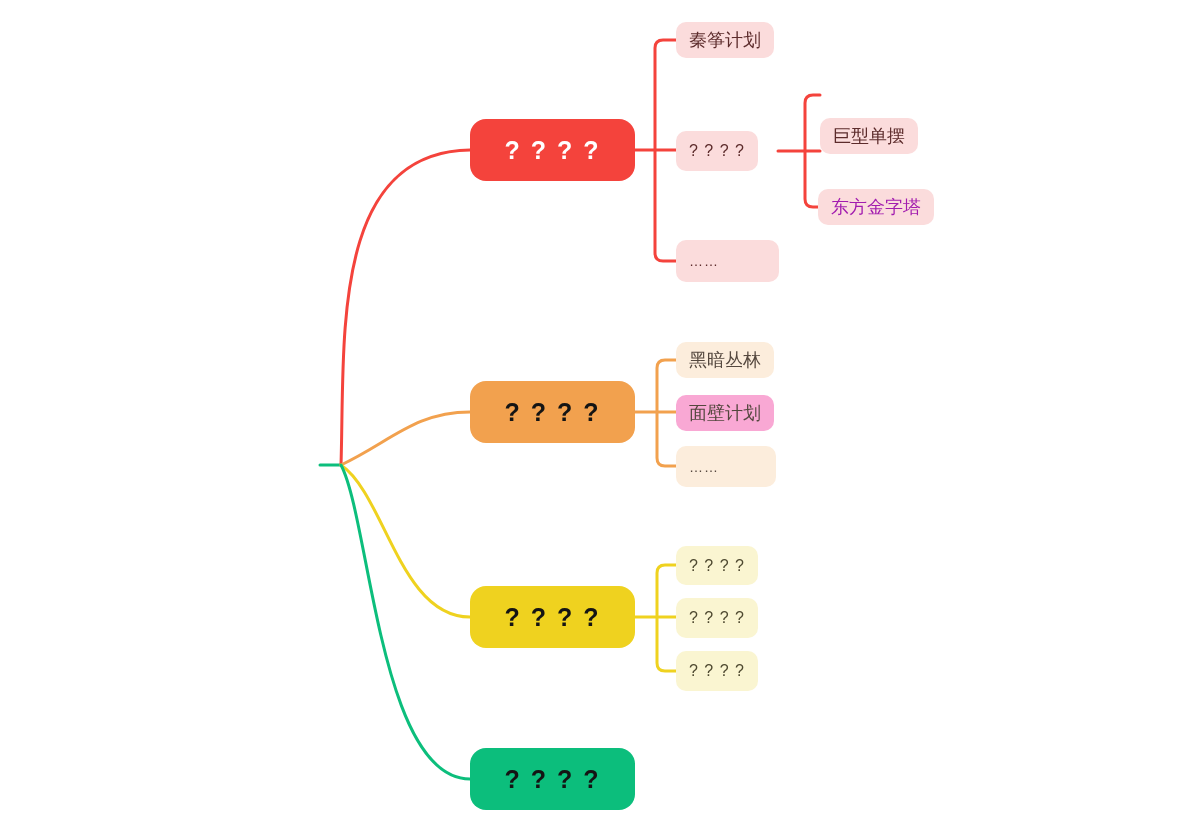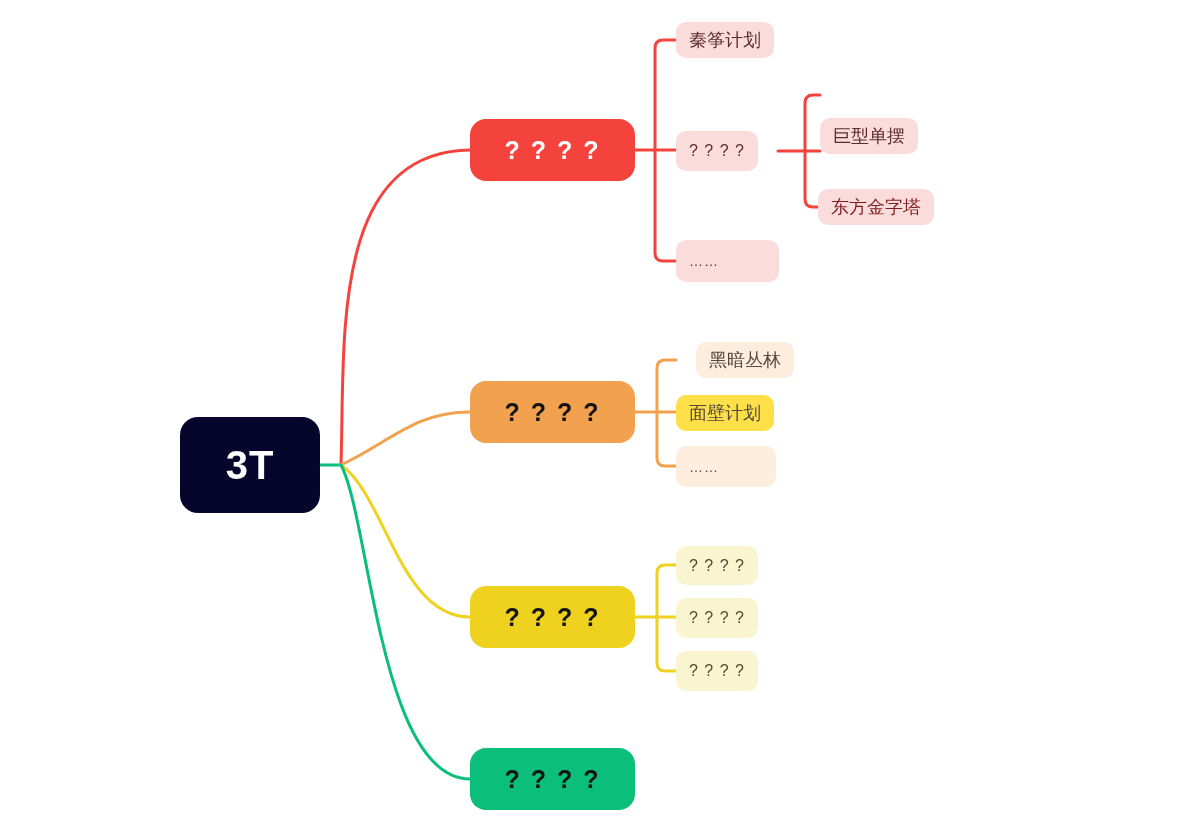--- a/index.html
+++ b/index.html
@@ -79,40 +79,39 @@
     <path d="M341 465 C345 340 330 152 470 150" stroke="#F4433C"></path>
     <path d="M341 465 C390 442 415 412 470 412" stroke="#F2A14E"></path>
     <path d="M341 465 C385 495 400 617 470 617" stroke="#EFD21F"></path>
     <path d="M341 465 C370 520 380 779 470 779" stroke="#0CBE7C"></path>
     <path d="M635 150 H655 M655 150 V48 Q655 40 663 40 H676 M655 150 H676 M655 150 V253 Q655 261 663 261 H676" stroke="#F4433C"></path>
     <path d="M778 151 H805 M805 151 V103 Q805 95 813 95 H820 M805 151 H820 M805 151 V199 Q805 207 813 207 H818" stroke="#F4433C"></path>
     <path d="M634 412 H657 M657 412 V368 Q657 360 665 360 H676 M657 412 H676 M657 412 V458 Q657 466 665 466 H676" stroke="#F2A14E"></path>
     <path d="M635 617 H657 M657 617 V573 Q657 565 665 565 H676 M657 617 H676 M657 617 V663 Q657 671 665 671 H676" stroke="#EFD21F"></path>
   </svg>
 
-  <div class="node root-node" style="background-color: rgb(6, 5, 43); color: rgb(255, 255, 255);">3T</div>
 
   <div class="node main-node main-red" style="background-color: rgb(244, 67, 60); color: rgb(255, 255, 255);">? ? ? ?</div>
 
   <div class="node child-node c-qin" style="background-color: rgb(251, 220, 220); color: rgb(92, 43, 43);">秦筝计划</div>
 
   <div class="node child-node q-child c-pinkq" style="background-color: rgb(251, 220, 220); color: rgb(92, 43, 43);">? ? ? ?</div>
 
   <div class="node child-node ellipsis-child c-rell" style="background-color: rgb(251, 220, 220); color: rgb(92, 43, 43);">……</div>
 
 
   <div class="node child-node g-pendulum" style="background-color: rgb(251, 220, 220); color: rgb(92, 43, 43);">巨型单摆</div>
 
-  <div class="node child-node g-pyramid" style="background-color: rgb(251, 220, 220); color: #7f1d1d;">东方金字塔</div>
+  <div class="node child-node g-pyramid" style="background-color: rgb(251, 220, 220); color: #a21caf;">东方金字塔</div>
 
   <div class="node main-node main-orange" style="background-color: rgb(242, 161, 78); color: rgb(20, 20, 20);">? ? ? ?</div>
 
-  <div class="node child-node c-forest" style="background-color: rgb(252, 237, 220); color: rgb(84, 71, 62); margin-left: 20px;">黑暗丛林</div>
+  <div class="node child-node c-forest" style="background-color: rgb(252, 237, 220); color: rgb(84, 71, 62);">黑暗丛林</div>
 
-  <div class="node child-node c-wall" style="background-color: #fde047; color: rgb(84, 71, 62);">面壁计划</div>
+  <div class="node child-node c-wall" style="background-color: #f9a8d4; color: rgb(84, 71, 62);">面壁计划</div>
 
   <div class="node child-node ellipsis-child c-oell" style="background-color: rgb(252, 237, 220); color: rgb(84, 71, 62);">……</div>
 
   <div class="node main-node main-yellow" style="background-color: rgb(239, 210, 31); color: rgb(20, 20, 20);">? ? ? ?</div>
 
   <div class="node child-node q-child c-y1" style="background-color: rgb(250, 245, 209); color: rgb(78, 73, 48);">? ? ? ?</div>
 
   <div class="node child-node q-child c-y2" style="background-color: rgb(250, 245, 209); color: rgb(78, 73, 48);">? ? ? ?</div>
 
   <div class="node child-node q-child c-y3" style="background-color: rgb(250, 245, 209); color: rgb(78, 73, 48);">? ? ? ?</div>

